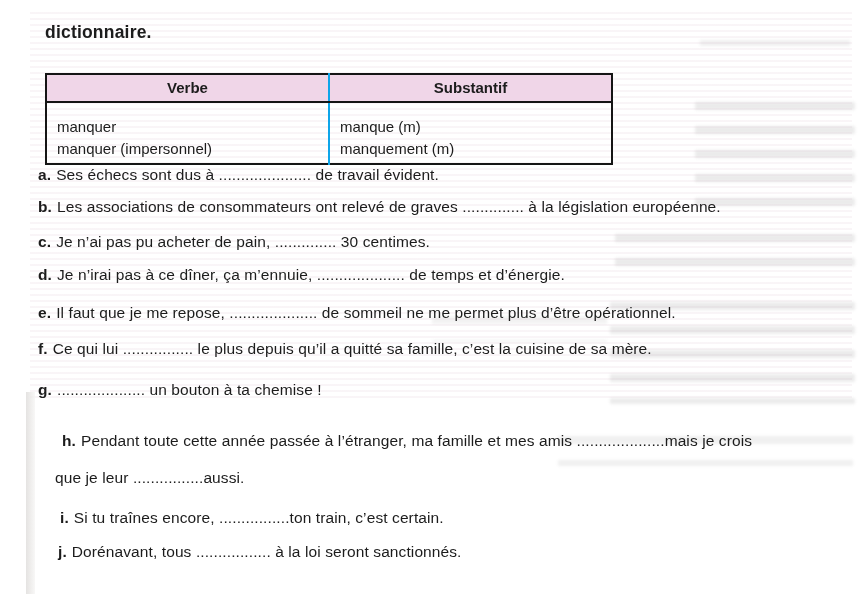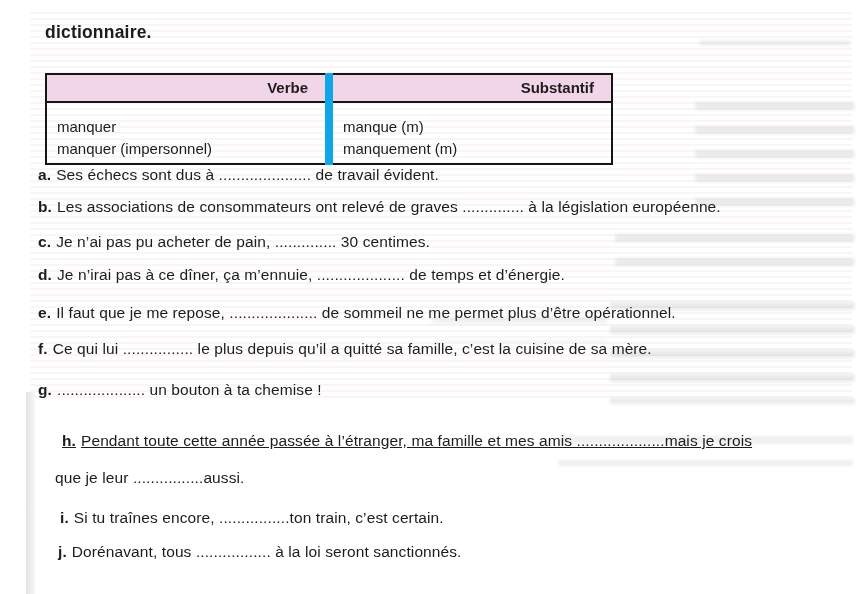--- a/index.html
+++ b/index.html
@@ -40,43 +40,43 @@
 
   .vtable{
     position:absolute;left:45px;top:73px;width:568px;
     border-collapse:collapse;table-layout:fixed;
   }
   .vtable th,.vtable td{border:0;}
   .vtable{border:2px solid #151515;}
   .vtable th{
     background:var(--table-header-bg,#f0d6e8);
     border-bottom:2px solid #151515;
-    font-size:15px;font-weight:bold;text-align:right;
-    height:23px;padding:1px 17px 2px;
+    font-size:15px;font-weight:bold;text-align:center;
+    height:23px;padding:1px 8px 2px;
   }
-  .vtable th.col2,.vtable td.col2{border-left:8px solid #0ea5e9;margin-left:12px;}
+  .vtable th.col2,.vtable td.col2{border-left:2px solid #0ea5e9;margin-left:12px;}
   .vtable td{
     font-size:15px;line-height:22px;padding:1px 10px 3px;vertical-align:top;
     white-space:nowrap;
   }
   .vtable tr.r1 td{padding-top:13px;padding-bottom:0;}
   .vtable tr.r2 td{padding-top:0;}
 
   .item{
     position:absolute;font-size:15.5px;white-space:nowrap;letter-spacing:.1px;
   }
   .item .letter{font-weight:bold;margin-right:5px;}
   .item.a{left:38px;top:166px;}
   .item.b{left:38px;top:198px;}
   .item.c{left:38px;top:233px;}
   .item.d{left:38px;top:266px;}
   .item.e{left:38px;top:304px;}
   .item.f{left:38px;top:340px;}
   .item.g{left:38px;top:381px;}
-  .item.h1{left:62px;top:432px;text-decoration:underline;}
+  .item.h1{left:62px;top:432px;}
   .item.h2{left:55px;top:469px;}
   .item.i{left:60px;top:509px;}
   .item.j{left:58px;top:543px;}
 </style>
 </head>
 <body>
 
 <div class="page">
 
   <div class="scan-texture"></div>

